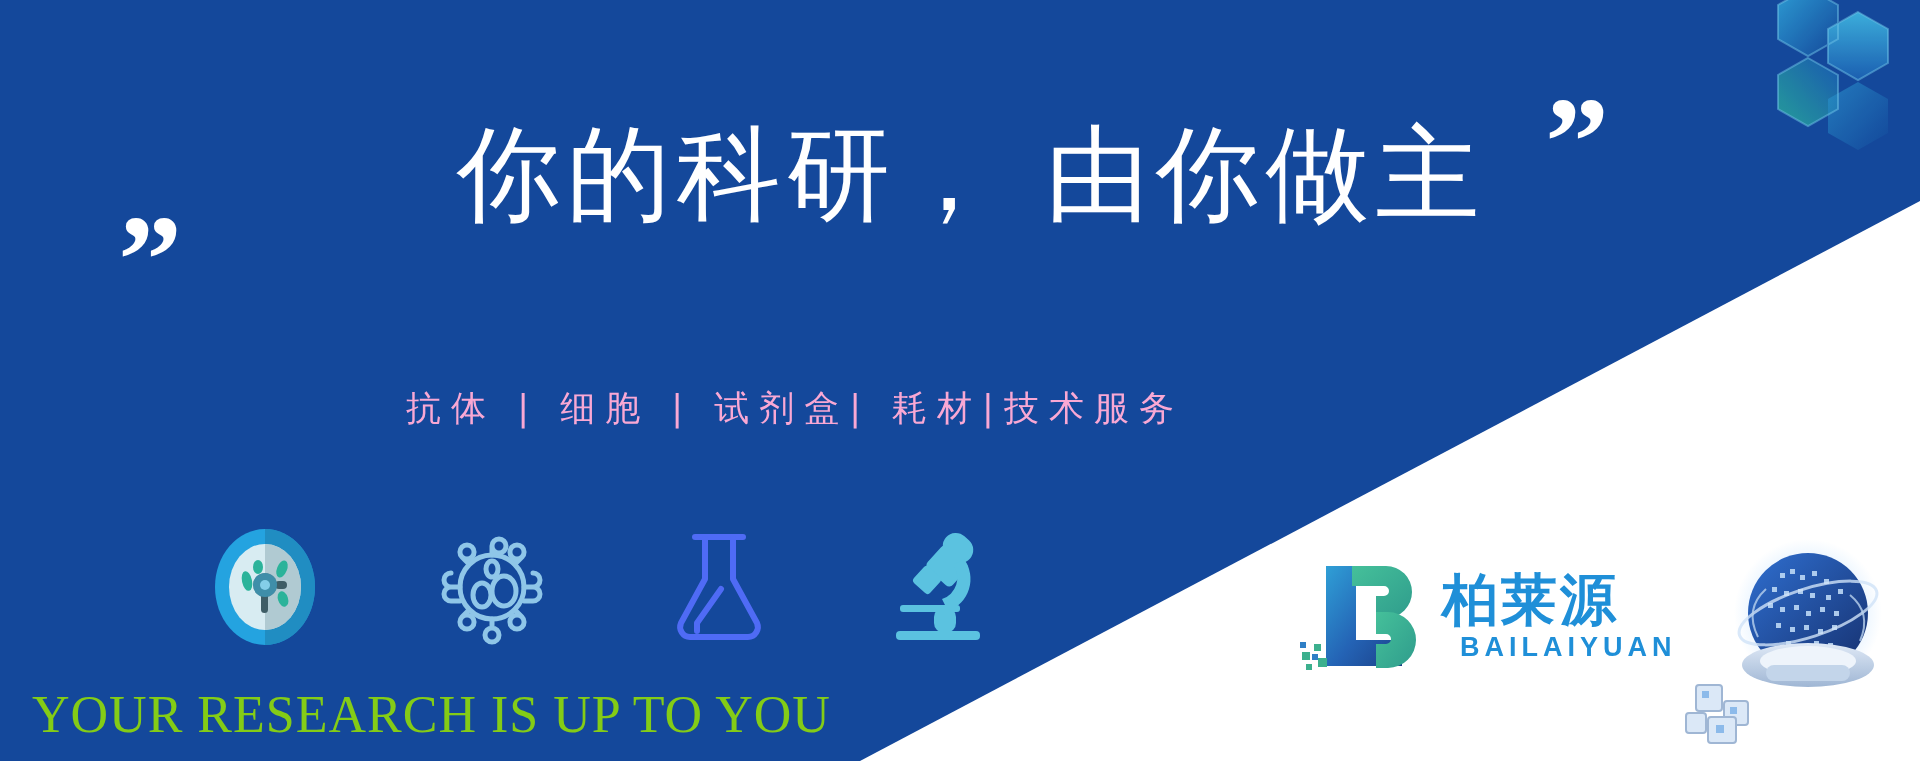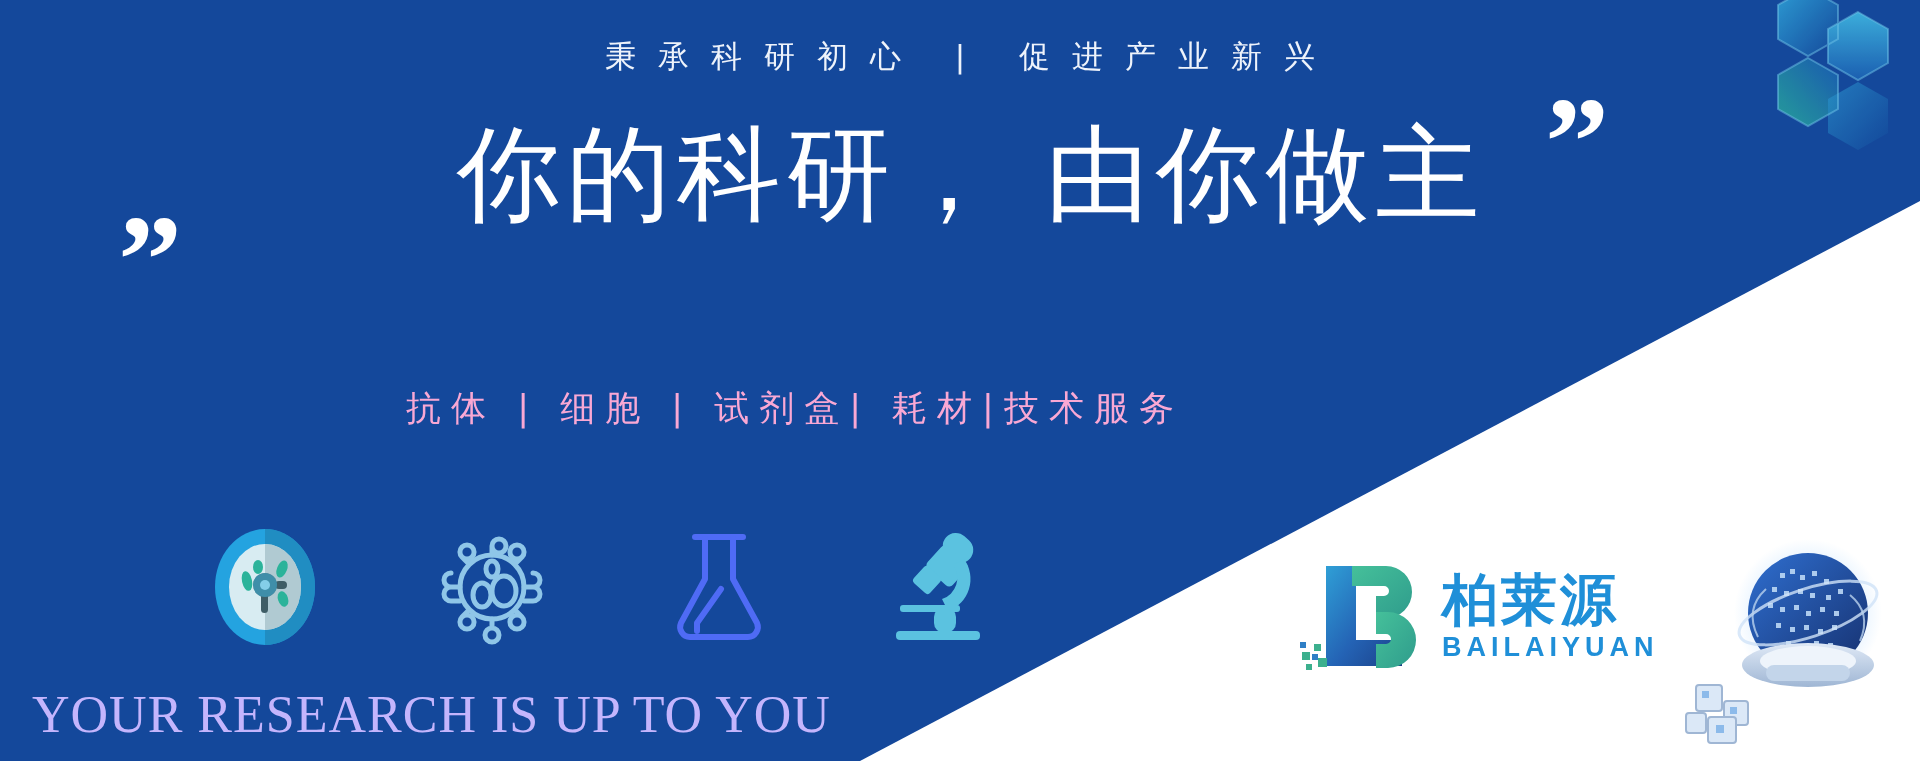--- a/index.html
+++ b/index.html
@@ -92,21 +92,21 @@
     display:flex;
     align-items:center;
     gap:107px;
   }
   .icon-cell{ width:120px; height:120px; display:flex; align-items:center; justify-content:center;}
 
   
   .english{
     position:absolute;
     left:32px; top:685px;
-    color:#c4b5fd;
+    color:#84cc16;
     font-size:52px;
     letter-spacing:1px;
     font-family:"Liberation Serif","DejaVu Serif",serif;
     font-weight:400;
     white-space:nowrap;
   }
 
   
   .logo-block{
     position:absolute;
@@ -126,20 +126,21 @@
     font-weight:700;
   }
   .logo-en{
     margin-top:6px;
     font-size:27px;
     line-height:1;
     letter-spacing:5px;
     color:#1f8fd8;
     font-family:"Liberation Sans","DejaVu Sans",sans-serif;
     font-weight:700;
+    margin-left:18px;
   }
 
   
   .globe-art{ position:absolute; left:1680px; top:535px; width:240px; height:226px;}
 </style>
 </head>
 <body>
 
 <div class="banner">
 
@@ -173,21 +174,20 @@
         <polygon points="96,2 126,19 126,53 96,70 66,53 66,19"></polygon>
         <polygon points="146,26 176,43 176,77 146,94 116,77 116,43"></polygon>
         <polygon points="96,72 126,89 126,123 96,140 66,123 66,89"></polygon>
       </g>
     </svg>
   </div>
 
   <div class="quote quote-left">”</div>
   <div class="quote quote-right">”</div>
 
-  <div class="tagline">秉承科研初心 | 促进产业新兴</div>
 
   <div class="headline">你的科研，  由你做主</div>
 
   <div class="categories">抗体 | 细胞 | 试剂盒| 耗材|技术服务</div>
 
   <div class="icon-row">
 
     <div class="icon-cell">
       <svg width="104" height="120" viewBox="0 0 104 120" aria-hidden="true">
         <ellipse cx="52" cy="60" rx="50" ry="58" fill="#24a3e0"></ellipse>

